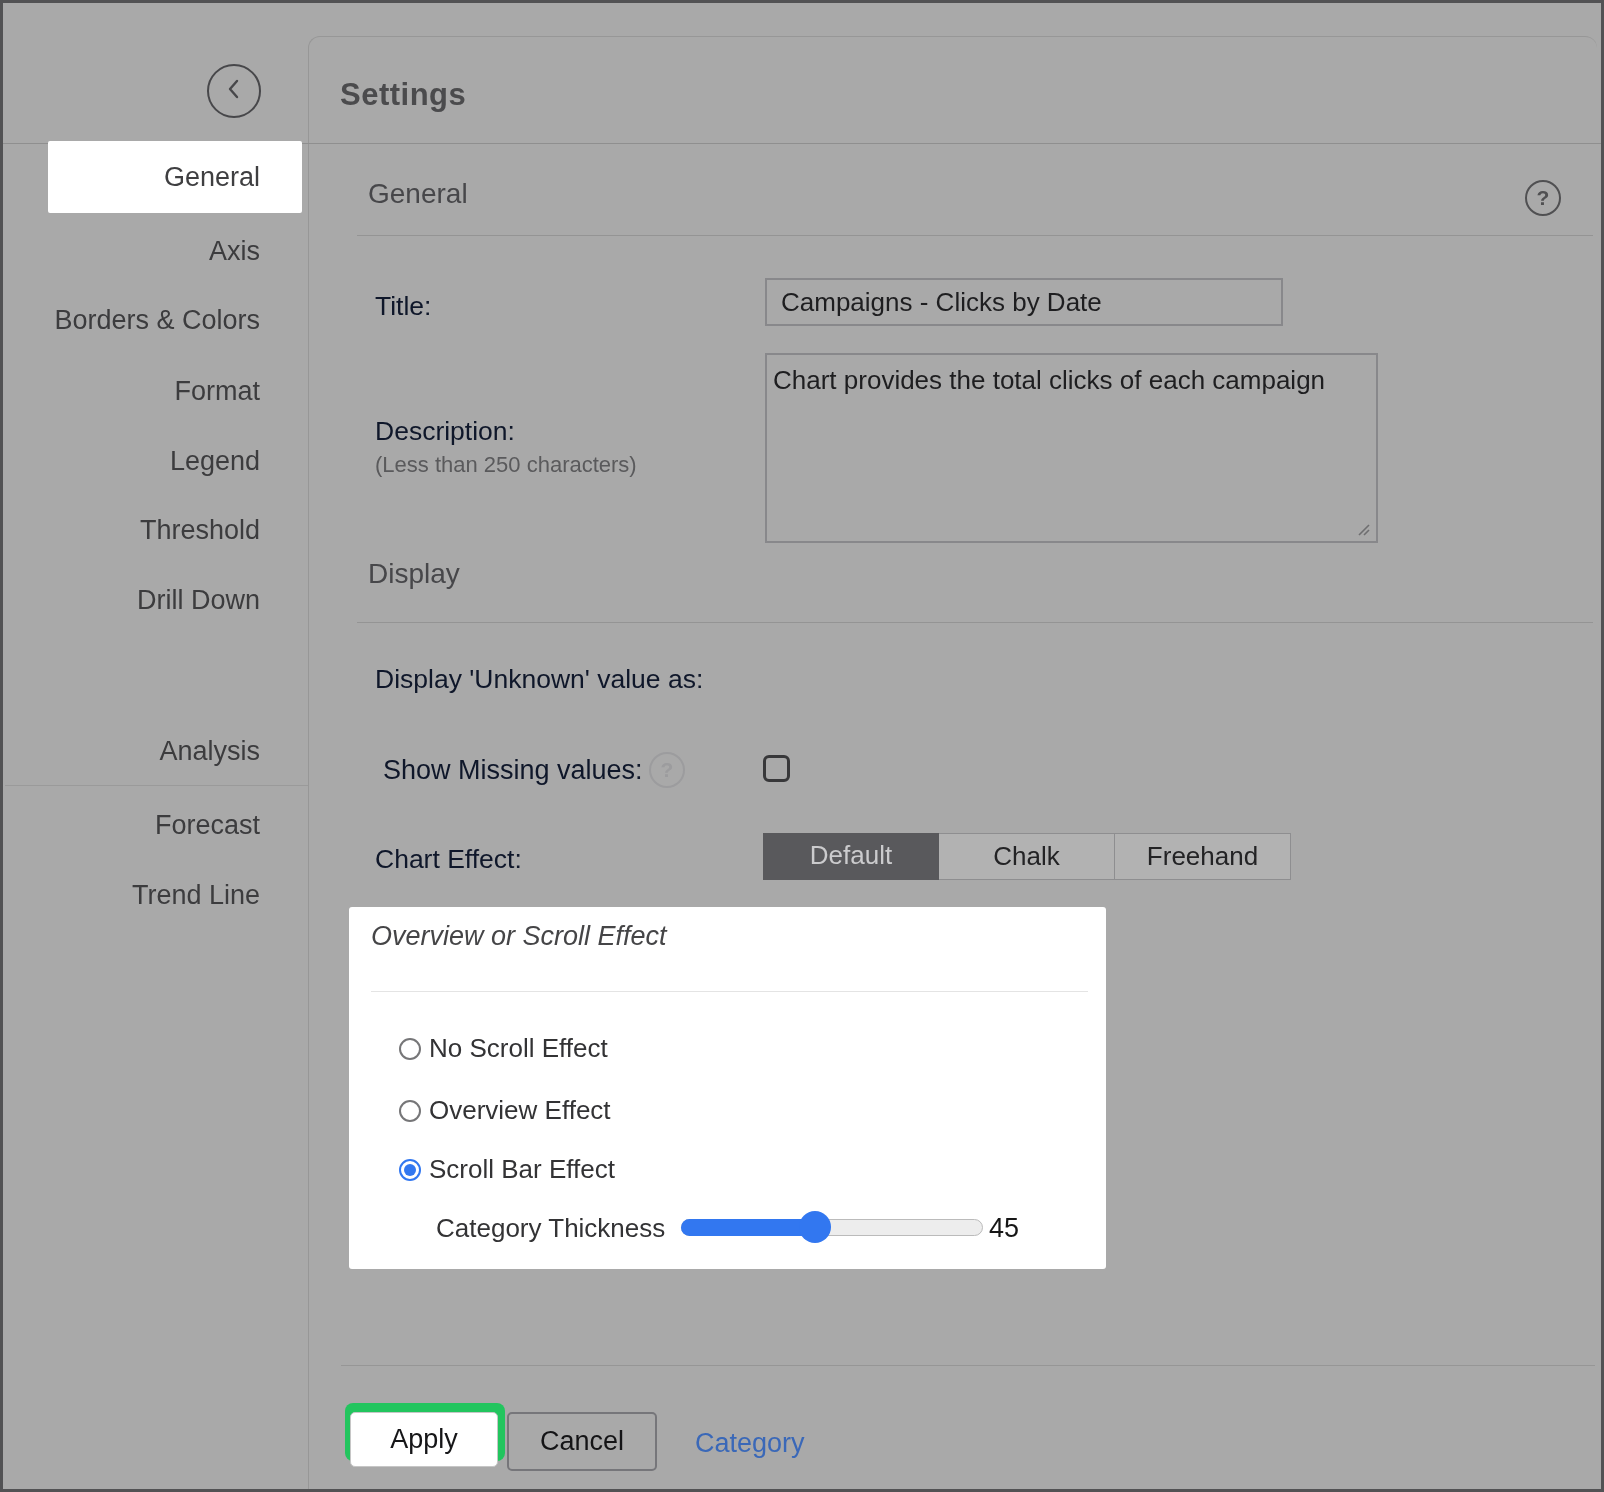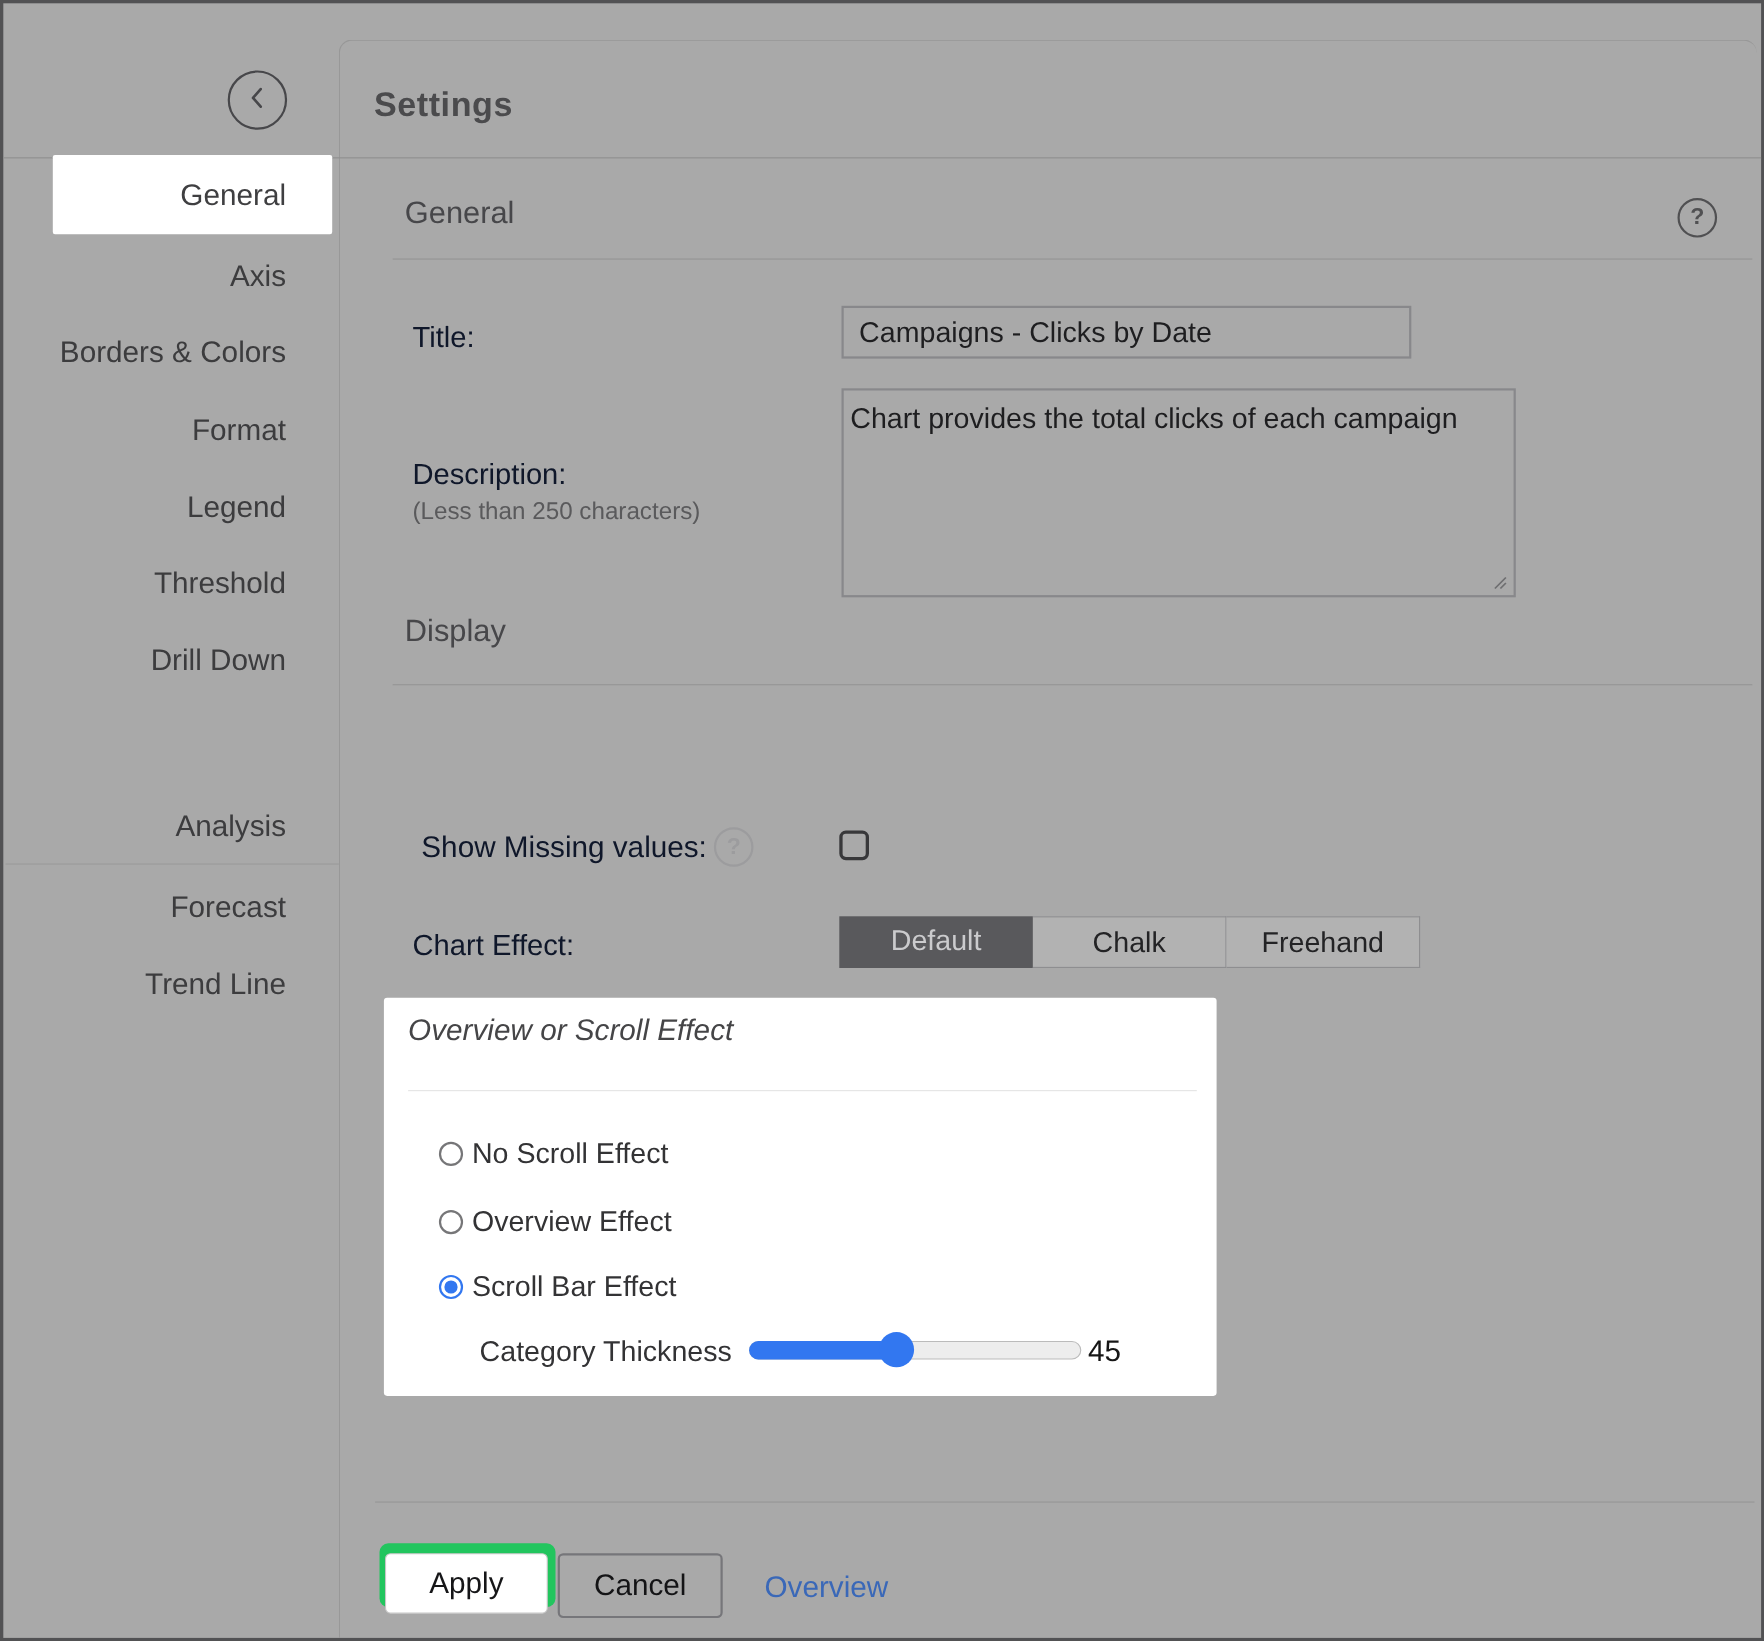--- a/index.html
+++ b/index.html
@@ -167,20 +167,21 @@
   <div class="resize-grip">
     <svg width="16" height="16" viewBox="0 0 16 16">
         <line x1="4" y1="14" x2="14" y2="4" stroke="#6e6e70" stroke-width="1.6"></line>
         <line x1="9" y1="14" x2="14" y2="9" stroke="#6e6e70" stroke-width="1.6"></line>
       </svg>
   </div>
 
   <div class="section-header" style="left:365px; top:554px;">Display</div>
   <div class="divider" style="left:354px; top:619px; width:1236px;"></div>
 
+  <div class="field-label" style="left:372px; top:660px;">Display 'Unknown' value as:</div>
 
   <div class="field-label" style="left:380px; top:751px; font-size:27px;">Show Missing values:</div>
   <div class="help-circle light" style="left:646px; top:749px;">
     <span>?</span>
   </div>
   <div class="checkbox"></div>
 
   <div class="field-label" style="left:372px; top:840px;">Chart Effect:</div>
   <div class="segments">
     <div class="seg selected">Default</div>
@@ -211,15 +212,15 @@
     </div>
     <div class="slider-thumb"></div>
     <div class="slider-value">45</div>
   </div>
 
   <div class="divider" style="left:338px; top:1362px; width:1254px; background:#969696;"></div>
   <div class="apply-wrap">
     <div class="apply-btn">Apply</div>
   </div>
   <div class="cancel-btn">Cancel</div>
-  <div class="preview-link">Overview</div>
+  <div class="preview-link">Category</div>
 
 </div>
 
 </body></html>

